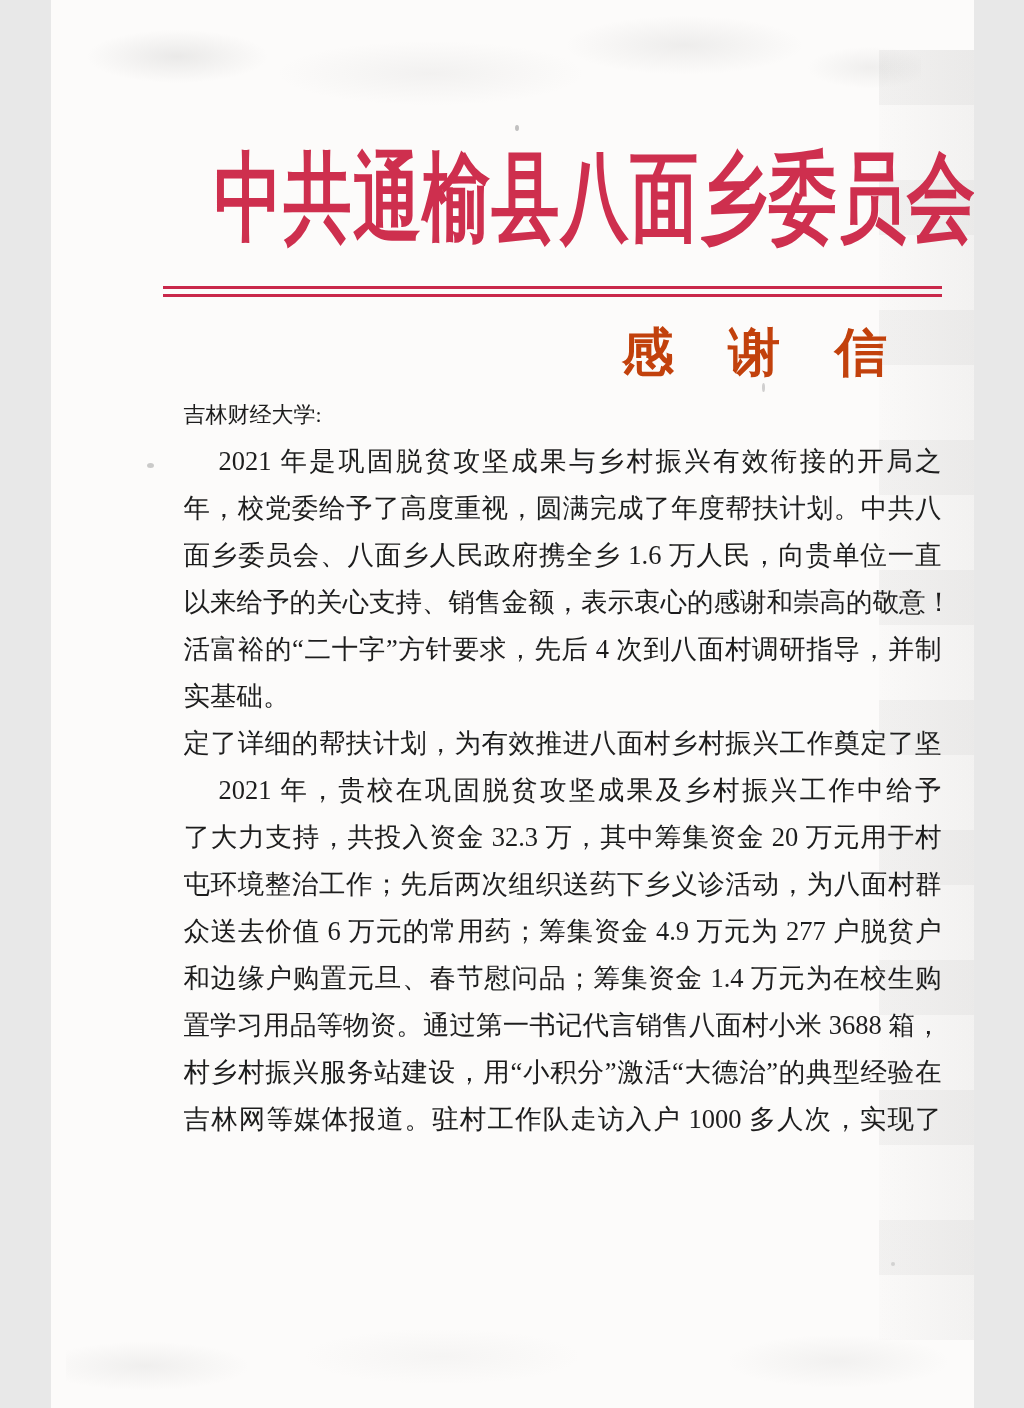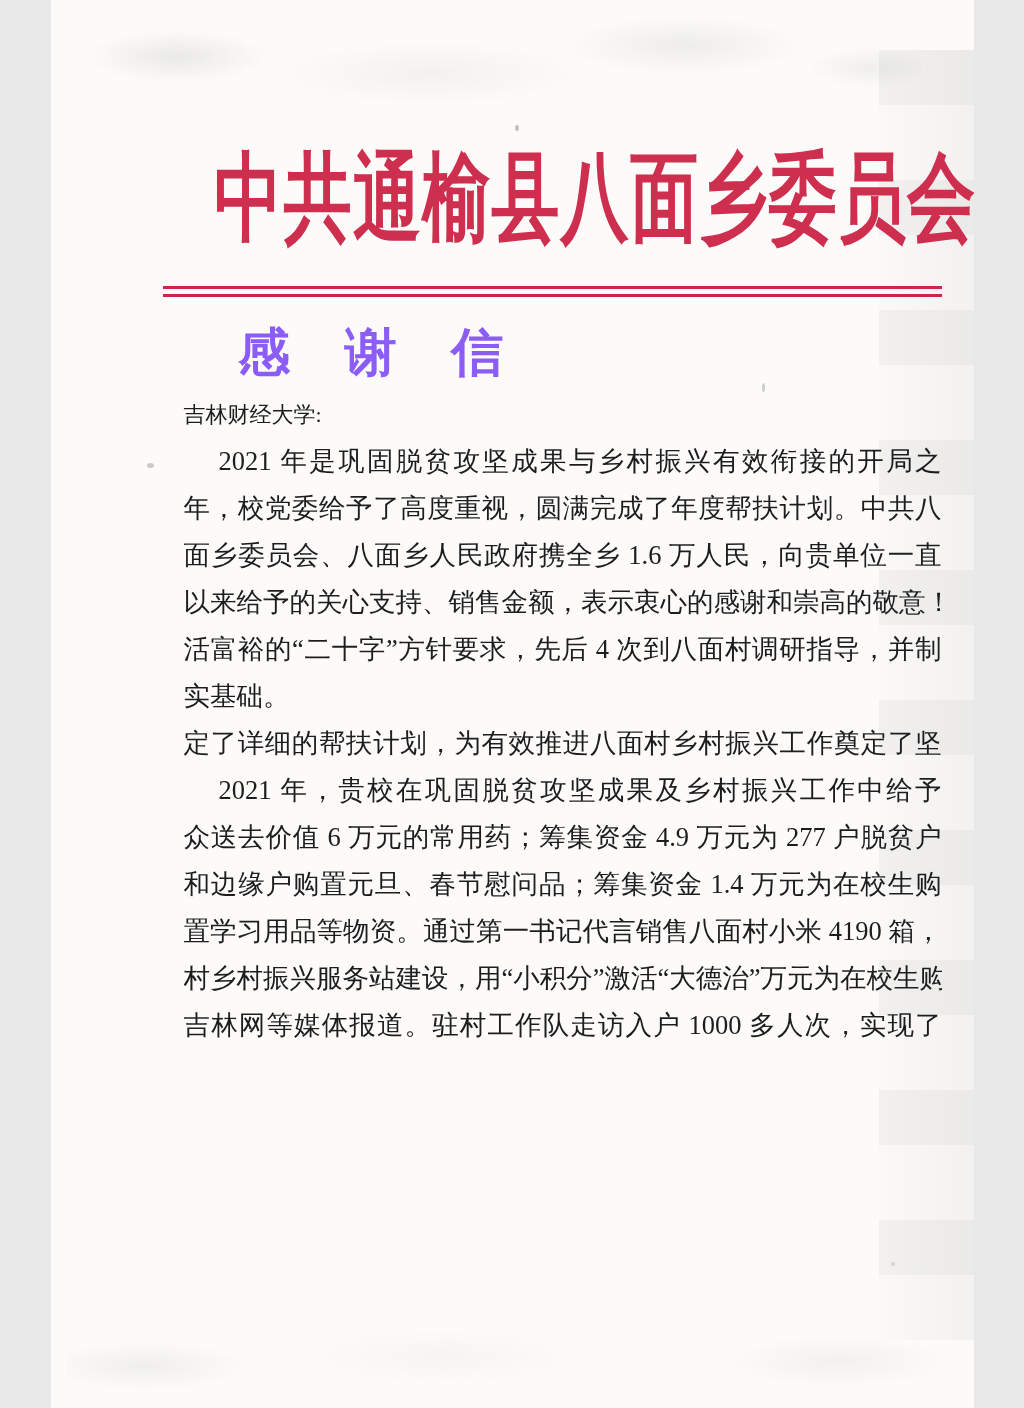--- a/index.html
+++ b/index.html
@@ -63,28 +63,28 @@
   .header-rule {
     position: absolute; top: 286px; left: 112px; width: 779px; height: 5px;
     border-top: 3px solid #c9284a;
     border-bottom: 3px solid #c9284a;
   }
 
   
   .content { position: absolute; left: 133px; top: 322px; width: 758px; }
   .letter-title {
     margin: 0 0 10px 0;
-    text-align: left;
+    text-align: right;
     font-family: "Liberation Sans", "DejaVu Sans", sans-serif;
     font-weight: 700;
     font-size: 52px;
     line-height: 60px;
     letter-spacing: 1.05em;
     padding-left: 1.05em; 
-    color: #8b5cf6;
+    color: #c2410c;
   }
   .salutation {
     font-size: 22px;
     line-height: 46px;
     text-align: left;
   }
   .para { margin: 0; }
   .line {
     font-size: 26.5px;
     line-height: 47px;
@@ -129,21 +129,23 @@
     </div>
 
     <div class="para">
       <div class="line">活富裕的“二十字”方针要求，先后 4 次到八面村调研指导，并制</div>
       <div class="line short">实基础。</div>
       <div class="line">定了详细的帮扶计划，为有效推进八面村乡村振兴工作奠定了坚</div>
     </div>
 
     <div class="para">
       <div class="line indent">2021 年，贵校在巩固脱贫攻坚成果及乡村振兴工作中给予</div>
+      <div class="line">了大力支持，共投入资金 32.3 万，其中筹集资金 20 万元用于村</div>
+      <div class="line">屯环境整治工作；先后两次组织送药下乡义诊活动，为八面村群</div>
       <div class="line">众送去价值 6 万元的常用药；筹集资金 4.9 万元为 277 户脱贫户</div>
       <div class="line">和边缘户购置元旦、春节慰问品；筹集资金 1.4 万元为在校生购</div>
-      <div class="line">置学习用品等物资。通过第一书记代言销售八面村小米 4190 箱，</div>
-      <div class="line">村乡村振兴服务站建设，用“小积分”激活“大德治”万元为在校生购</div>
+      <div class="line">置学习用品等物资。通过第一书记代言销售八面村小米 3688 箱，</div>
+      <div class="line">村乡村振兴服务站建设，用“小积分”激活“大德治”的典型经验在</div>
       <div class="line">吉林网等媒体报道。驻村工作队走访入户 1000 多人次，实现了</div>
     </div>
 
   </div>
 </div>
 
 </body></html>

